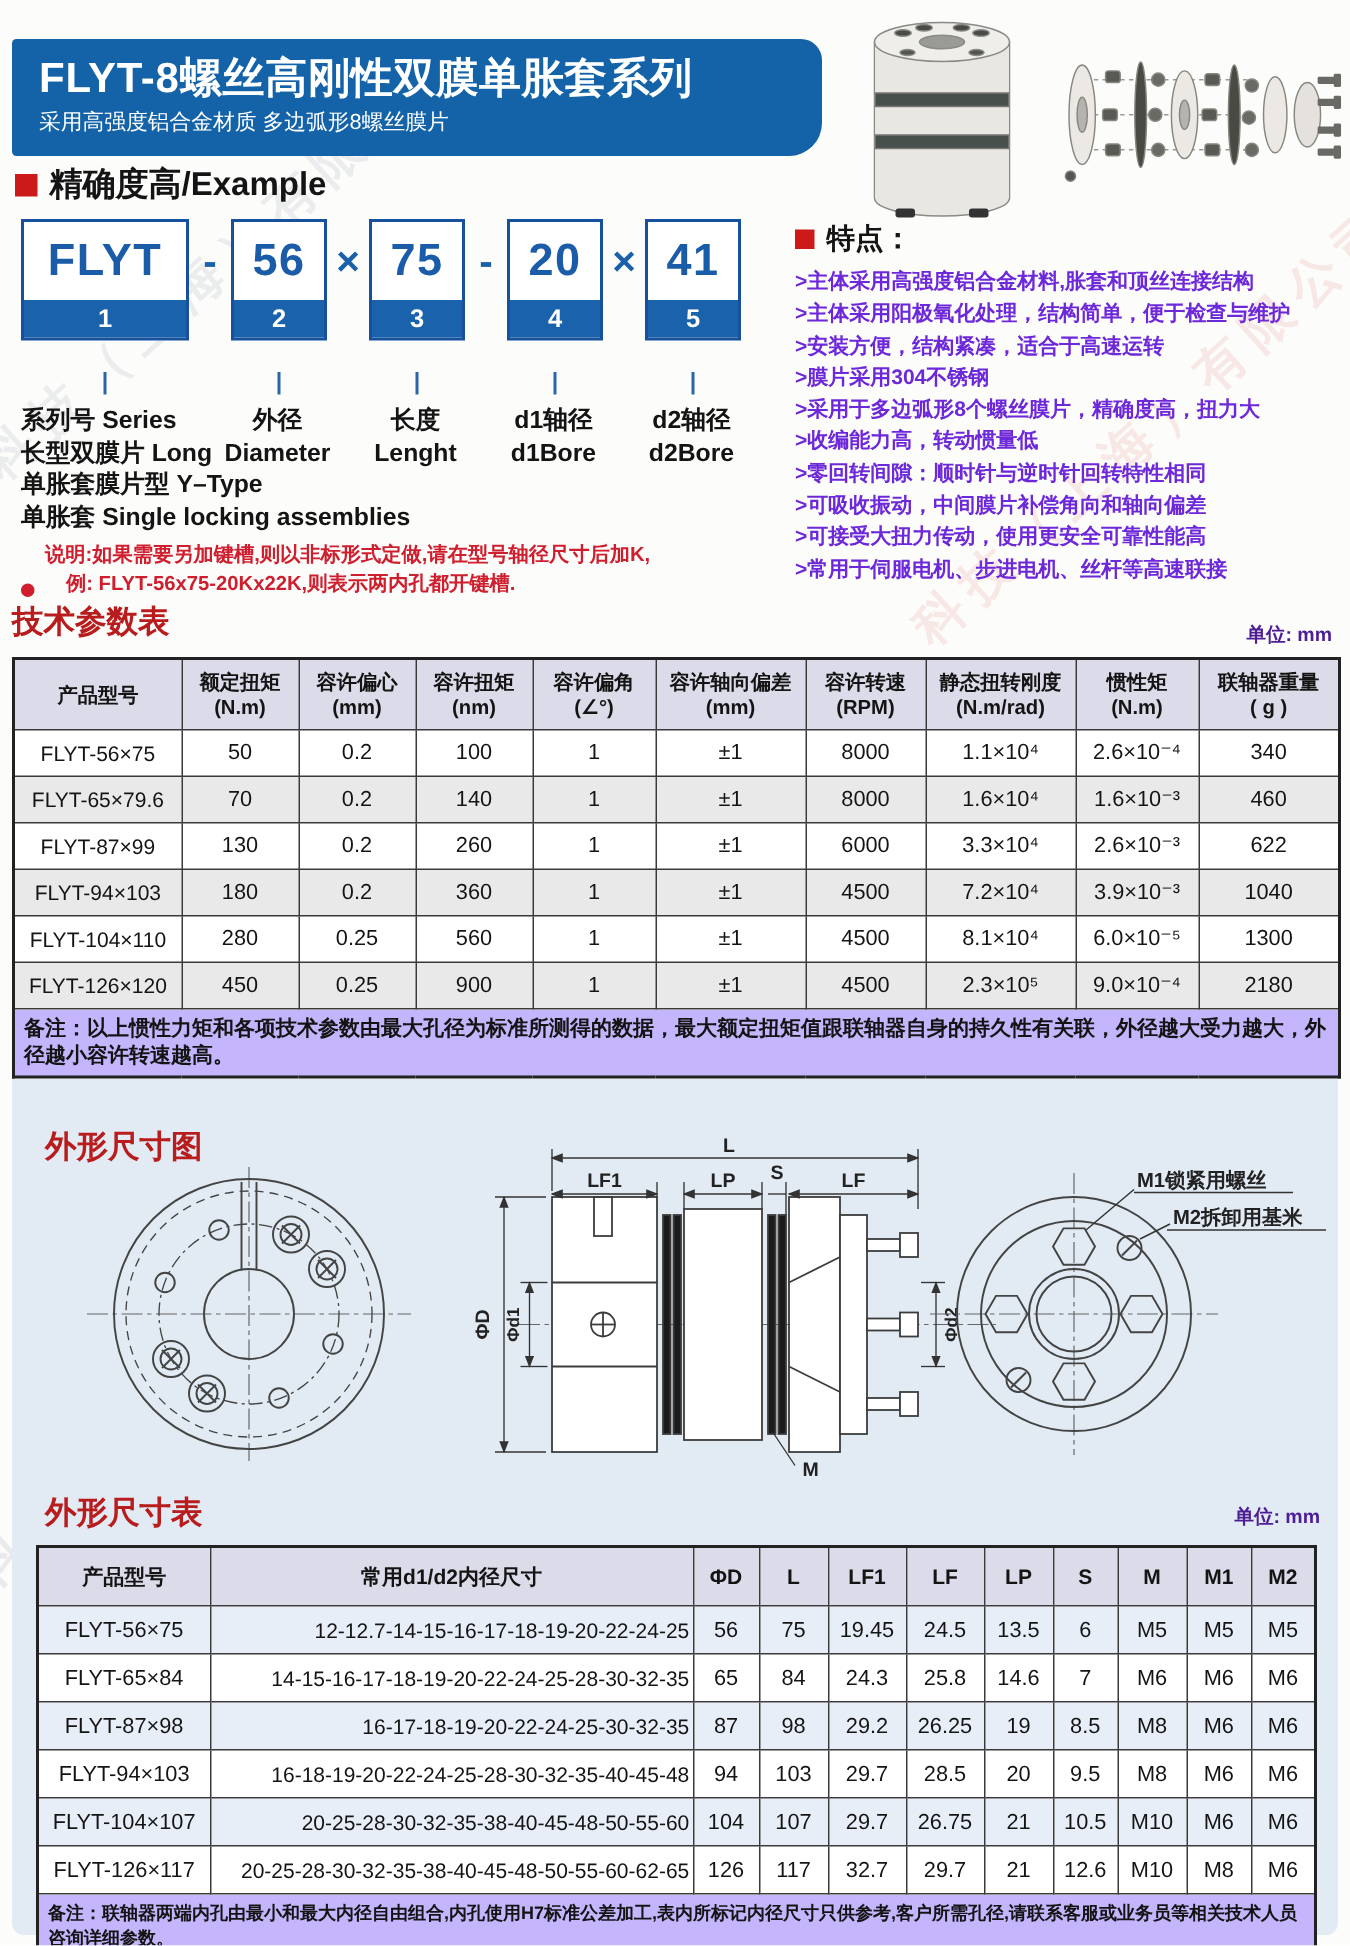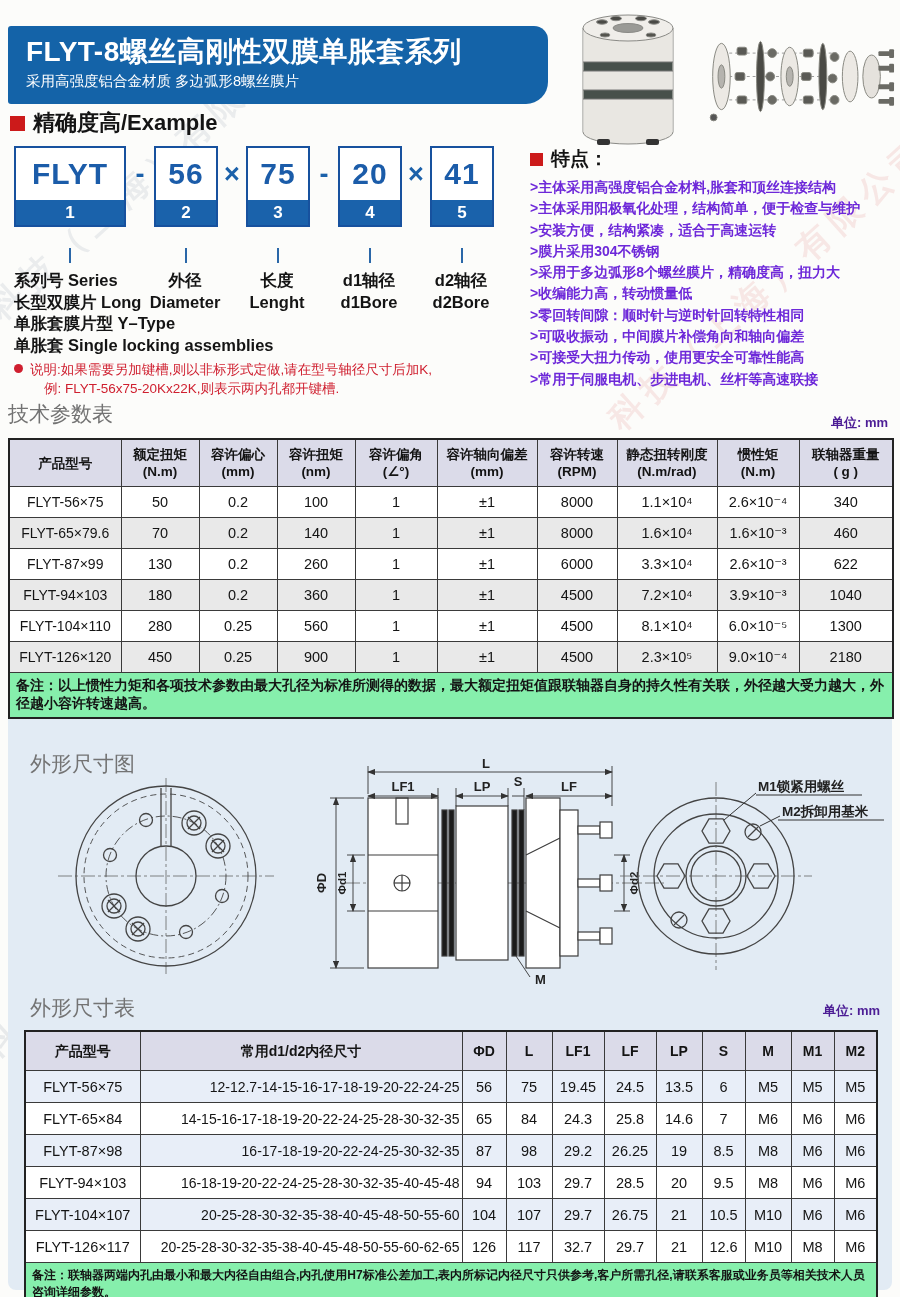--- a/index.html
+++ b/index.html
@@ -36,46 +36,46 @@
                 display:flex;align-items:center;justify-content:center;}
   .msep{width:28px;height:56px;display:flex;align-items:center;justify-content:center;
         font-size:27px;font-weight:bold;color:#1b61aa;}
   .tick{position:absolute;width:2px;height:15px;background:#2a67a8;top:248px;z-index:2;}
   
   .mlab{position:absolute;top:270px;font-size:16.5px;font-weight:bold;line-height:21.5px;z-index:2;}
   .mlab.c{transform:translateX(-50%);text-align:center;}
   .g1{left:14px;}
   
   .rednote{position:absolute;left:14px;top:360px;display:flex;gap:7px;color:#cf1f2f;
-           font-size:13.5px;font-weight:normal;line-height:19px;z-index:2;}
+           font-size:13.5px;font-weight:bold;line-height:19px;z-index:2;align-items:flex-end;}
   .rednote .dot{width:9px;height:9px;border-radius:50%;background:#cf1f2f;margin-top:4px;flex:0 0 auto;}
   .rednote .ind{padding-left:14px;}
   
   .features{position:absolute;left:530px;top:146px;width:366px;z-index:2;}
   .f-head{position:static;font-size:19px;margin-bottom:5px;}
   .f-head .redsq{width:13px;height:13px;}
   .feat-item{font-size:14px;font-weight:bold;line-height:21.3px;color:#6d28d9;white-space:nowrap;}
   
-  .tbl-title{position:absolute;font-weight:normal;color:#737373;z-index:2;}
+  .tbl-title{position:absolute;font-weight:bold;color:#b91c1c;z-index:2;}
   .t1{left:8px;top:400px;font-size:21px;}
   .t2{left:30px;top:722px;font-size:21px;margin-top:28px;}
   .t3{left:30px;top:994px;font-size:21px;}
   .unit{position:absolute;font-size:13px;font-weight:bold;color:#4c1d95;z-index:2;}
   .u1{right:12px;top:414px;}
   .u2{right:20px;top:1002px;}
   
   table{border-collapse:collapse;position:absolute;z-index:2;background:#fff;
         border:2px solid #222;table-layout:fixed;}
   th,td{border:1px solid #3a3a3a;text-align:center;padding:0 2px;overflow:hidden;}
   th{background:#dbdbe9;font-size:13.5px;font-weight:bold;line-height:17px;}
   th .l1,th .l2{display:block;}
   th .l2:empty{display:none;}
   td{font-size:14.5px;}
   tr.alt td{background:#e9e9e9;}
-  td.note{font-size:12.3px;font-weight:bold;text-align:left;padding:4px 6px;background:#86efac;}
+  td.note{font-size:12.3px;font-weight:bold;text-align:left;padding:4px 6px;background:#c4b5fd;}
   .tech{left:8px;top:438px;width:884px;}
   .tech th{height:46px;}
   .tech td{height:30px;}
   .tech td:first-child{font-size:14px;}
   
   .panel{position:absolute;left:8px;top:712px;width:884px;height:578px;background:#e2ebf4;
          border-radius:8px;z-index:1;}
   .diagram{position:absolute;left:16px;top:758px;width:868px;height:228px;z-index:2;}
   .dims{left:24px;top:1030px;width:852px;}
   .dims th{height:38px;font-size:14px;}

